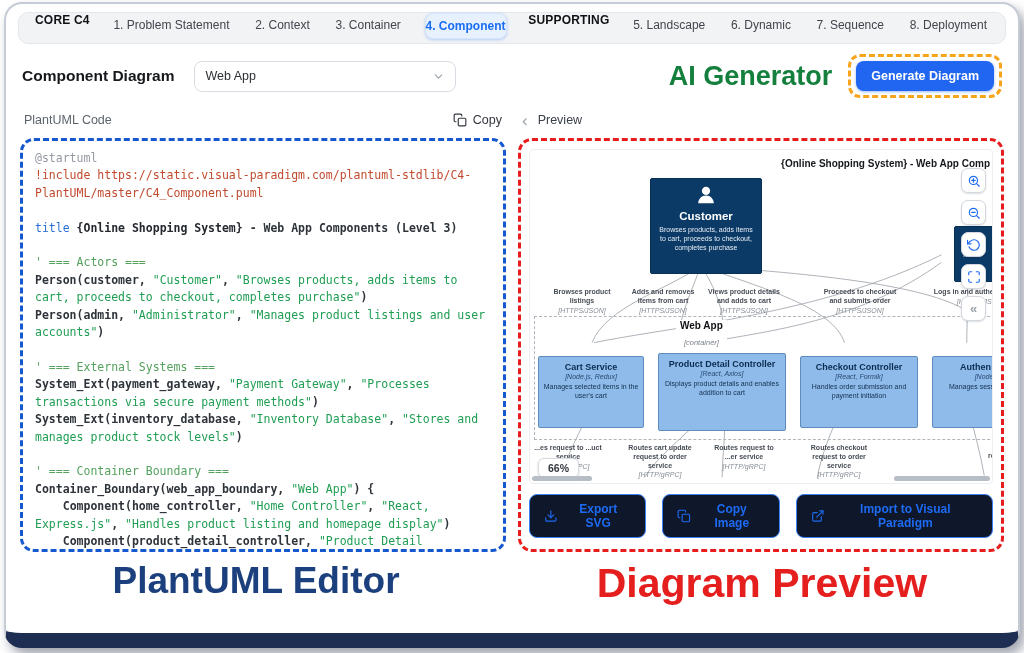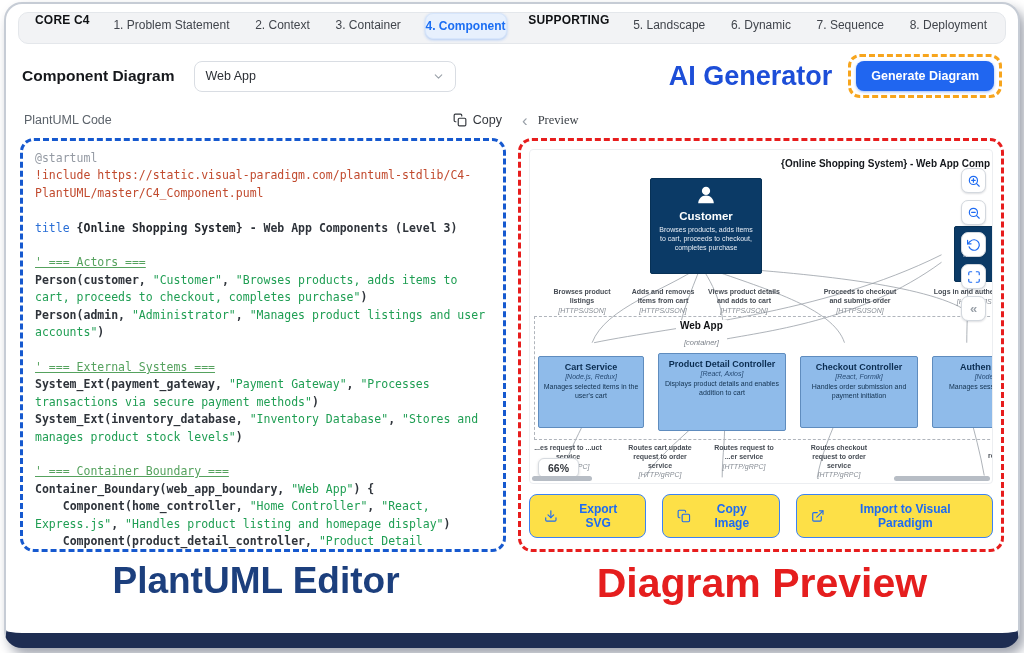--- a/index.html
+++ b/index.html
@@ -27,43 +27,43 @@
 
   
   .header-row { display:flex; align-items:center; padding:0 16px; margin-top:14px; height:36px; }
   .page-title { font-size:15.5px; font-weight:700; color:#16181c; margin-right:20px; }
   .select {
     width:262px; height:31px; border:1px solid #d9dde3; border-radius:8px; background:#fff;
     display:flex; align-items:center; justify-content:space-between; padding:0 10px;
     font-size:12.5px; color:#2c3036;
   }
   .select svg { width:13px; height:13px; color:#9aa1a9; }
-  .ai-label { margin-left:auto; font-size:27px; font-weight:800; color:#1d4ed8; margin-right:16px; white-space:nowrap; }
+  .ai-label { margin-left:auto; font-size:27px; font-weight:800; color:#15803d; margin-right:16px; white-space:nowrap; }
   .gen-wrap { border:3px dashed #f7a51d; border-radius:12px; padding:4px 5px; }
   .gen-btn {
     background:#2066f0; color:#fff; border:none; border-radius:8px; padding:8px 15px;
     font-size:12.5px; font-weight:600; box-shadow:0 1px 3px rgba(32,102,240,.45);
   }
 
   
   .panels { display:flex; gap:12px; padding:0 14px; margin-top:12px; }
   .editor-col { width:486px; flex:none; }
   .preview-col { flex:1; min-width:0; }
   .panel-head { height:24px; margin:2px 4px 6px; display:flex; align-items:center; font-size:12.5px; color:#5c636b; }
   .panel-head.spread { justify-content:space-between; }
   .copy-btn { display:flex; align-items:flex-start; gap:6px; background:none; border:none; color:#33373d; font-size:12.5px; }
   .copy-btn svg { width:14px; height:14px; }
   .collapse-glyph { font-size:17px; color:#9aa1a9; margin-right:10px; line-height:1; cursor:pointer; }
-  .preview-title { color:#3a3f45;font-family:Liberation Serif, serif; }
+  .preview-title { color:#3a3f45; }
 
   .code-box { border:3px dashed #1659cf; border-radius:14px; height:414px; padding:9px 12px; overflow:hidden; background:#fff; }
   .code { font-family:"DejaVu Sans Mono","Liberation Mono",monospace; font-size:11.5px; line-height:17.4px;
           color:#2f343b; white-space:pre-wrap; overflow-wrap:anywhere; }
   .tok-gray { color:#949aa3; } .tok-red { color:#c14a2e; } .tok-blue { color:#2a6fd6; }
-  .tok-comment { color:#55a25e;text-decoration:underline; } .tok-string { color:#1f9e53; }
+  .tok-comment { color:#55a25e; } .tok-string { color:#1f9e53; }
   .tok-plain { color:#2f343b;font-weight:bold; } .tok-plainb { color:#24282e; font-weight:700; }
 
   .preview-box { border:3px dashed #e71d1d; border-radius:14px; height:414px; padding:8px; display:flex; flex-direction:column; gap:8px; background:#fff;justify-content:space-between; }
   .canvas { position:relative; flex:1; background:#fff; border:1px solid #eceef1; border-radius:4px; overflow:hidden; }
   .connectors { position:absolute; left:0; top:0; width:100%; height:100%; }
   .connectors path { stroke:#9aa1a8; stroke-width:1; fill:none; opacity:.85; }
 
   .dg-title { position:absolute; top:8px; right:2px; font-size:10px; font-weight:700; color:#15181c; white-space:nowrap; }
 
   .person-box { position:absolute; background:#0b3a66; border:1px solid #073156; color:#fff; text-align:center; border-radius:2px; }
@@ -103,21 +103,21 @@
   .zoombar { position:absolute; right:6px; top:18px; display:flex; flex-direction:column; gap:7px; }
   .zbtn { width:25px; height:25px; background:#fff; border:1px solid #d3d8de; border-radius:7px;
           box-shadow:0 1px 2px rgba(16,24,40,.14); color:#1d6bf3; display:flex; align-items:center; justify-content:center; }
   .zbtn svg { width:14px; height:14px; }
   .zbtn.gray { color:#9aa1a9; font-size:13px; font-weight:700; }
 
   .scroll-seg { position:absolute; bottom:2px; height:5px; background:#b7bdc5; border-radius:3px; }
   .seg-left { left:2px; width:60px; } .seg-right { right:2px; width:96px; }
 
   .preview-actions { display:flex; justify-content:center; gap:16px; padding:2px 0 3px; }
-  .act-btn { display:flex; align-items:center; gap:8px; background:#fde047; border:1.5px solid #3b82f6; color:#1d6bf3;
+  .act-btn { display:flex; align-items:center; gap:8px; background:#0f172a; border:1.5px solid #3b82f6; color:#1d6bf3;
              border-radius:8px; padding:7px 14px; font-size:12px; font-weight:600; }
   .act-btn svg { width:14px; height:14px; }
 
   .annotations { display:flex; margin-top:8px; }
   .ann-editor { flex:0 0 500px; text-align:center; font-size:37px; font-weight:800; color:#1c3f7d; }
   .ann-preview { flex:1; text-align:center; font-size:41px; font-weight:800; color:#e51e1e; }
 
   svg.stroke { fill:none; stroke:currentColor; stroke-width:2; stroke-linecap:round; stroke-linejoin:round; }
 </style>
 </head>

